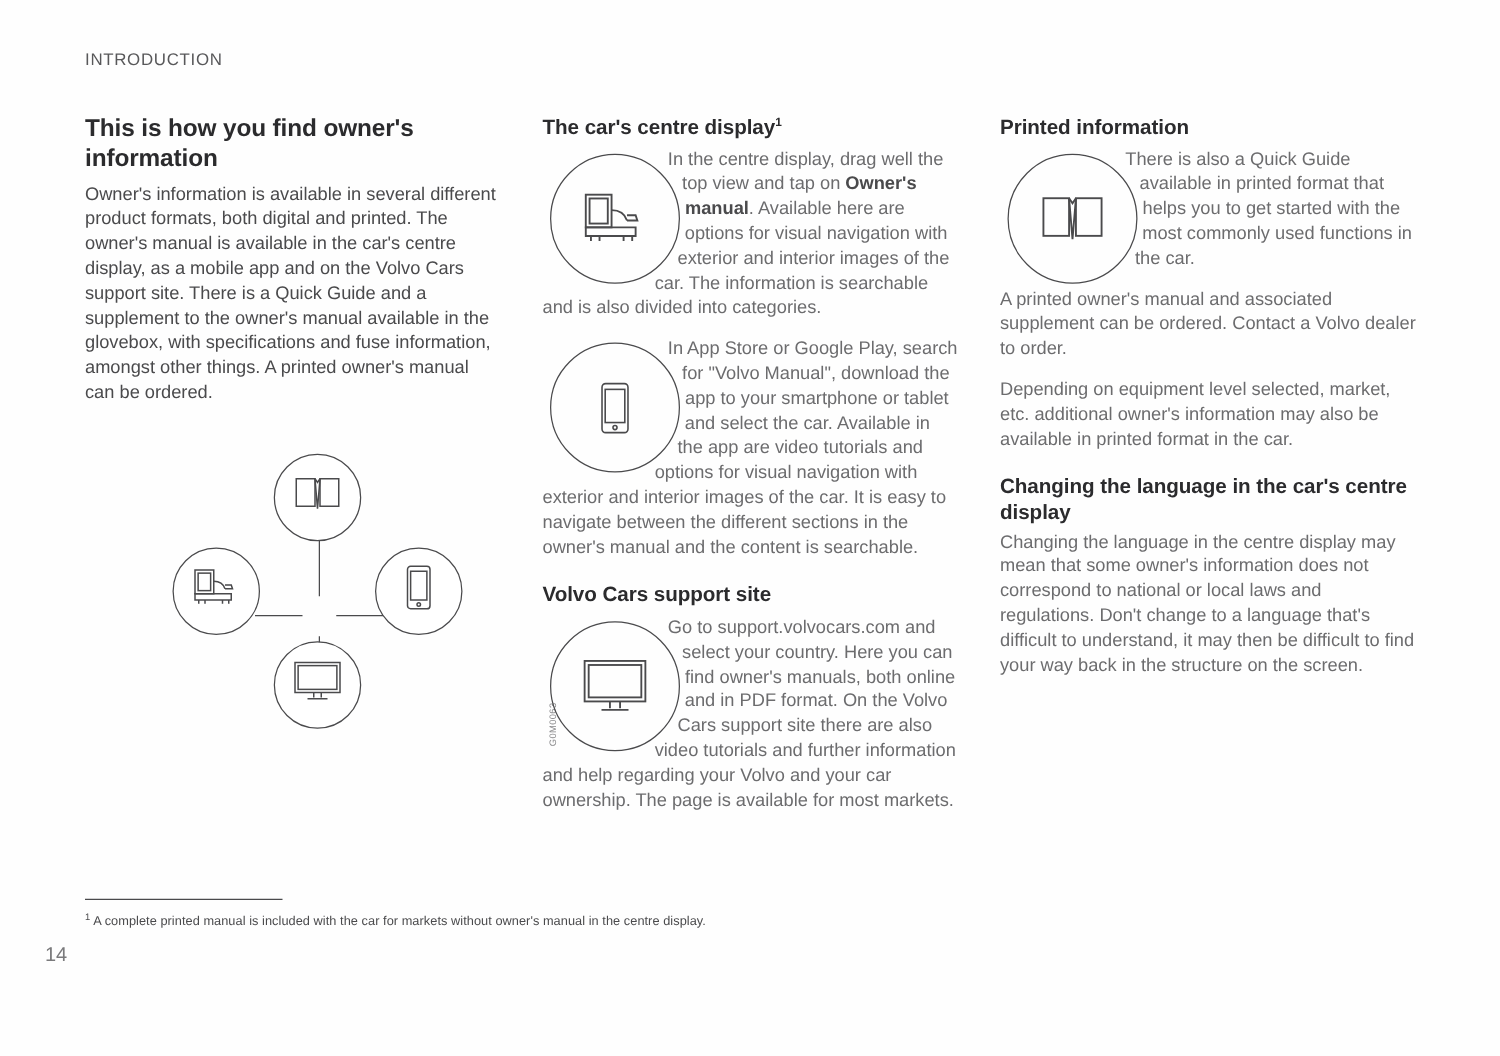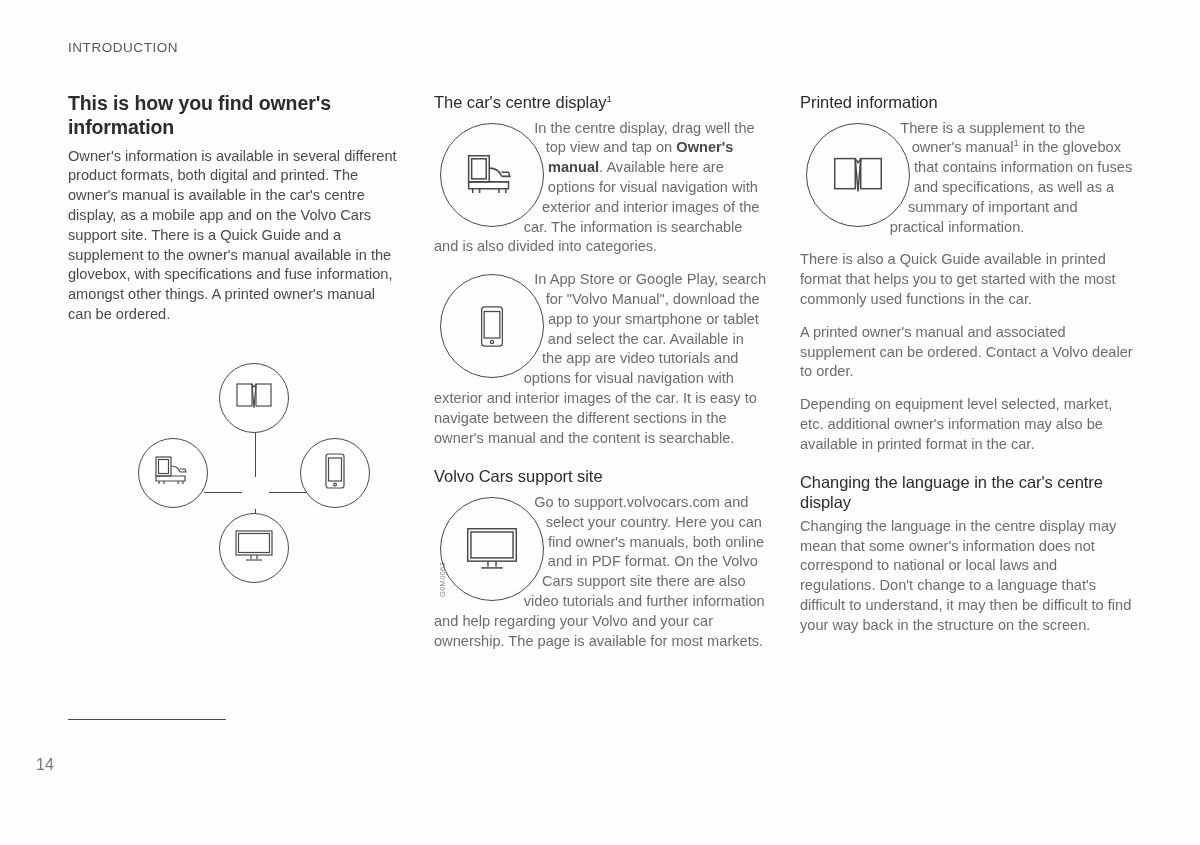--- a/index.html
+++ b/index.html
@@ -46,21 +46,21 @@
   h1.section-title {
     font-size: 19.5px;
     font-weight: bold;
     color: #2b2b2d;
     line-height: 1.22;
     margin: 0 0 7px 0;
     letter-spacing: -0.1px;
   }
   h2.sub-title {
     font-size: 16.5px;
-    font-weight: normal;
+    font-weight: bold;
     color: #2b2b2d;
     line-height: 1.25;
     margin: 0 0 6px 0;
     letter-spacing: -0.05px;
   }
   h2.sub-title.tight { margin-bottom: 4px; }
 
   p.body {
     font-size: 14.6px;
     line-height: 19.8px;
@@ -312,25 +312,25 @@
             <g fill="none" stroke="#4a4a4c" stroke-width="1.1">
               <rect x="2" y="3" width="15" height="22"></rect>
               <rect x="21" y="3" width="15" height="22"></rect>
               <path d="M17 3 L19 6 L21 3"></path>
               <path d="M17 3 L19 27 L21 3"></path>
             </g>
           </svg>
         </span>
       </div>
     </div>
-    <p class="body"><span>There is a supplement to the owner's manual</span><sup class="fn">1</sup><span> in the glovebox that contains information on fuses and specifications, as well as a summary of important and practical information.</span></p>
     <p class="body">There is also a Quick Guide available in printed format that helps you to get started with the most commonly used functions in the car.</p>
     <p class="body">A printed owner's manual and associated supplement can be ordered. Contact a Volvo dealer to order.</p>
     <p class="body">Depending on equipment level selected, market, etc. additional owner's information may also be available in printed format in the car.</p>
 
     <h2 class="sub-title tight" style="margin-top:17px">Changing the language in the car's centre display</h2>
     <p class="body">Changing the language in the centre display may mean that some owner's information does not correspond to national or local laws and regulations. Don't change to a language that's difficult to understand, it may then be difficult to find your way back in the structure on the screen.</p>
   </div>
 
   <div class="footnote-rule"></div>
+  <div class="footnote"><sup>1</sup><span> A complete printed manual is included with the car for markets without owner's manual in the centre display.</span></div>
 
   <div class="page-number">14</div>
 </div>
 
 </body></html>

